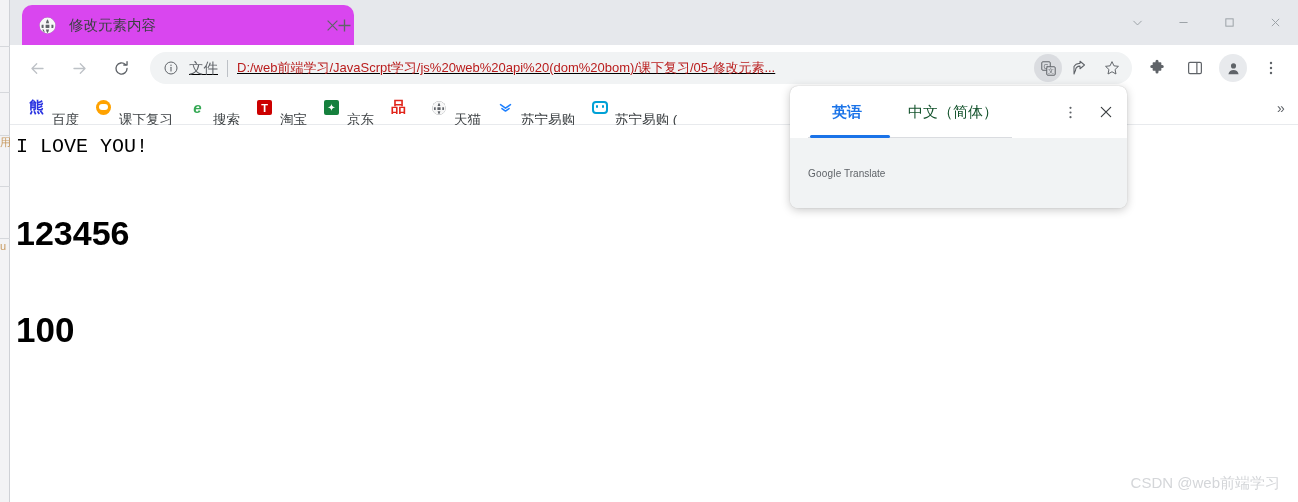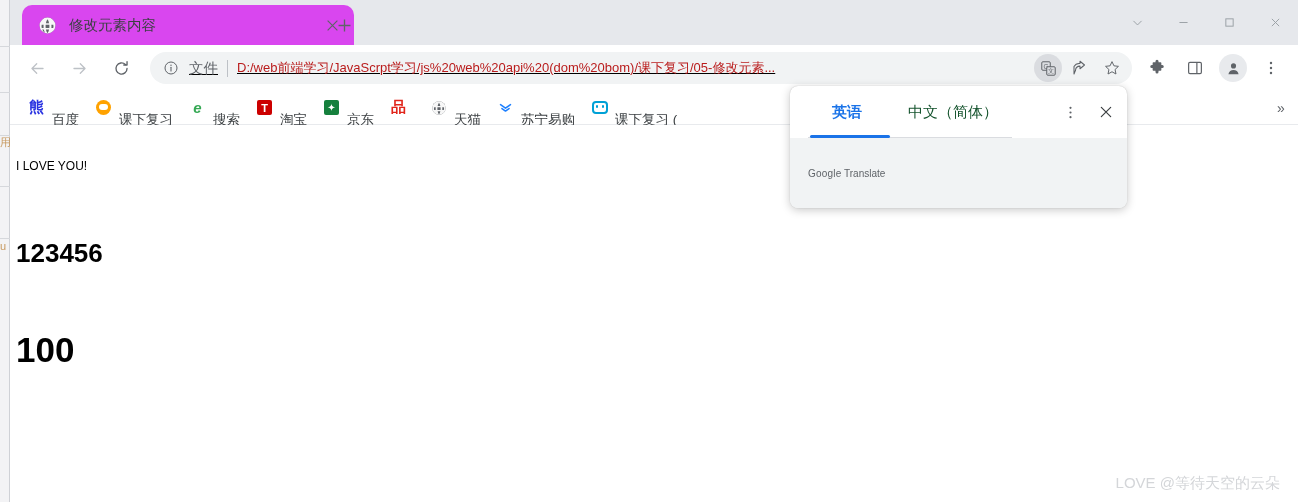--- a/index.html
+++ b/index.html
@@ -153,22 +153,22 @@
   }
   .fav-bili::before { left: 2px; }
   .fav-bili::after { right: 2px; }
 
   
   .viewport {
     position: absolute; left: 0; right: 0; top: 125px; bottom: 0;
     background: #ffffff; overflow: hidden;
   }
   .page { padding: 8px 0 0 6px; }
-  .page-p { font-size: 12px; color: #000; line-height: 19px; margin: 24px 0 0 0; }
-  .page-h3 { font-size: 26px; font-weight: bold; color: #000; margin: 62px 0 0 0; line-height: 30px; }
+  .page-p { font-size: 20px; color: #000; line-height: 19px; margin: 4px 0 0 0; font-family: Liberation Mono, monospace; }
+  .page-h3 { font-size: 34px; font-weight: bold; color: #000; margin: 62px 0 0 0; line-height: 30px; }
   .page-h2 { font-size: 35px; font-weight: bold; color: #000; margin: 62px 12px 0 0; line-height: 40px; }
   .page-h2.second { margin-top: 42px; }
 
   .watermark {
     position: absolute; right: 18px; bottom: 9px;
     font-size: 15px; color: #d4d6d9; white-space: nowrap;
   }
 
   
   .translate-bubble {
@@ -410,37 +410,37 @@
             <path d="M7 13.5 L12 17 L17 13.5" stroke="#1e80ff" stroke-width="2.2" fill="none" stroke-linecap="round" stroke-linejoin="round"></path>
           </svg>
         </span>
         <span class="bm-label">苏宁易购</span>
       </div>
 
       <div class="bm">
         <span class="bm-ico">
           <span class="fav-bili"></span>
         </span>
-        <span class="bm-label">课下复习 (</span>
+        <span class="bm-label">苏宁易购 (</span>
       </div>
 
       <div class="bm" style="margin-left:180px">
         <span class="bm-label">Web Docs</span>
       </div>
 
       <div class="bm-overflow">»</div>
     </div>
 
     <div class="viewport">
       <div class="page">
         <div class="page-p">I LOVE YOU!</div>
         <div class="page-h3">123456</div>
         <div class="page-h2">100</div>
       </div>
-      <div class="watermark">LOVE @等待天空的云朵</div>
+      <div class="watermark">CSDN @web前端学习</div>
     </div>
 
   </div>
 
   <div class="translate-bubble">
     <div class="tb-head">
       <div class="tb-tabs">
         <div class="tb-tab one active">英语</div>
         <div class="tb-tab two">中文（简体）</div>
       </div>

